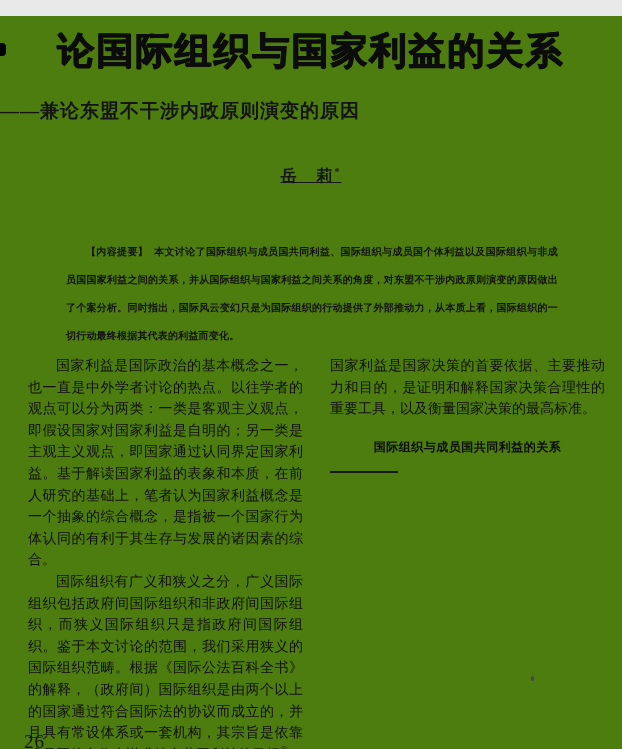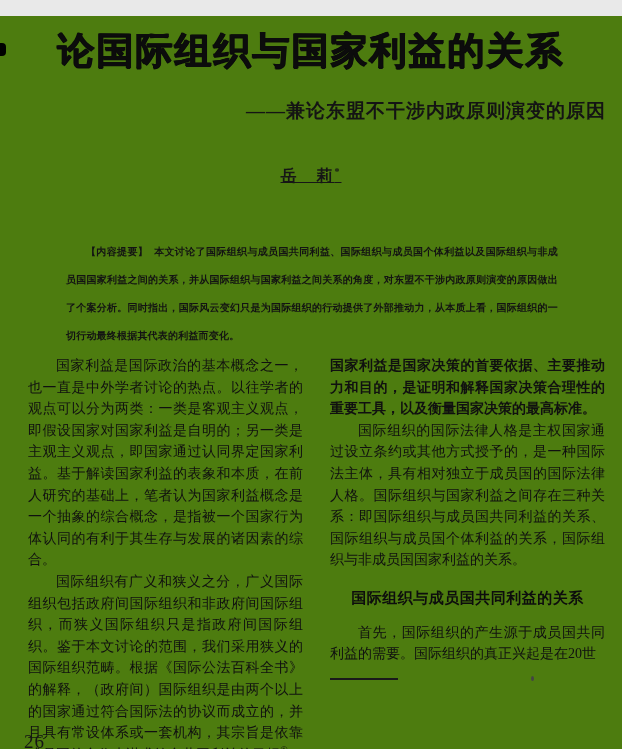--- a/index.html
+++ b/index.html
@@ -26,21 +26,21 @@
     text-align:center;
     font-family:"DejaVu Sans",sans-serif;
     font-size:37px;line-height:46px;
     font-weight:900;
     letter-spacing:2px;
     color:#0c0c0c;
     text-shadow:0.7px 0 0 currentColor,-0.7px 0 0 currentColor,0 0.5px 0 currentColor;
   }
   .subtitle{
     position:absolute;top:82px;left:0;right:16px;
-    text-align:right;
+    text-align:left;
     font-family:"Liberation Serif",serif;
     font-size:19px;font-weight:700;
     letter-spacing:1px;
     color:#141414;
   }
   .author{
     position:absolute;top:150px;left:0;right:0;
     text-align:center;
     font-size:16px;font-weight:700;
     letter-spacing:2px;
@@ -67,27 +67,27 @@
     display:flex;gap:27px;
   }
   .col{
     width:275px;
     font-size:14px;line-height:21.6px;
     text-align:justify;
     color:#101010;
   }
   .col p{margin:0;}
   .indent{text-indent:2em;}
-  .noindent{text-indent:0;font-weight:bold;}
+  .noindent{text-indent:0;}
   .ref-sup{font-size:9px;vertical-align:super;line-height:0;}
   .section-heading{
     margin:17px 0 12px 0;
     text-align:center;
     font-family:"DejaVu Sans",sans-serif;
-    font-size:15px;font-weight:700;
+    font-size:12px;font-weight:700;
     letter-spacing:0.5px;
     color:#0d0d0d;
   }
   .footnotes{margin-top:13px;}
   .fn-sep{
     width:68px;height:2px;background:#1a1a1a;
     margin:0 0 8px 0;
   }
   .fn{margin:0;text-indent:1.6em;text-align:left;}
   .fn-cn{
@@ -127,23 +127,21 @@
 
   <div class="columns">
 
     <div class="col">
       <p class="indent">国家利益是国际政治的基本概念之一，也一直是中外学者讨论的热点。以往学者的观点可以分为两类：一类是客观主义观点，即假设国家对国家利益是自明的；另一类是主观主义观点，即国家通过认同界定国家利益。基于解读国家利益的表象和本质，在前人研究的基础上，笔者认为国家利益概念是一个抽象的综合概念，是指被一个国家行为体认同的有利于其生存与发展的诸因素的综合。</p>
       <p class="indent"><span>国际组织有广义和狭义之分，广义国际组织包括政府间国际组织和非政府间国际组织，而狭义国际组织只是指政府间国际组织。鉴于本文讨论的范围，我们采用狭义的国际组织范畴。根据《国际公法百科全书》的解释，（政府间）国际组织是由两个以上的国家通过符合国际法的协议而成立的，并且具有常设体系或一套机构，其宗旨是依靠成员国的合作来谋求符合共同利益的目标</span><sup class="ref-sup">①</sup><span>。</span></p>
     </div>
 
     <div class="col">
       <p class="noindent">国家利益是国家决策的首要依据、主要推动力和目的，是证明和解释国家决策合理性的重要工具，以及衡量国家决策的最高标准。</p>
-      <p class="indent">国际组织的国际法律人格是主权国家通过设立条约或其他方式授予的，是一种国际法主体，具有相对独立于成员国的国际法律人格。国际组织与国家利益之间存在三种关系：即国际组织与成员国共同利益的关系、国际组织与成员国个体利益的关系，国际组织与非成员国国家利益的关系。</p>
       <h2 class="section-heading">国际组织与成员国共同利益的关系</h2>
-      <p class="indent">首先，国际组织的产生源于成员国共同利益的需要。国际组织的真正兴起是在20世</p>
 
       <div class="footnotes">
         <div class="fn-sep"></div>
       </div>
     </div>
 
   </div>
 
   <div class="pagenum">26</div>
 

